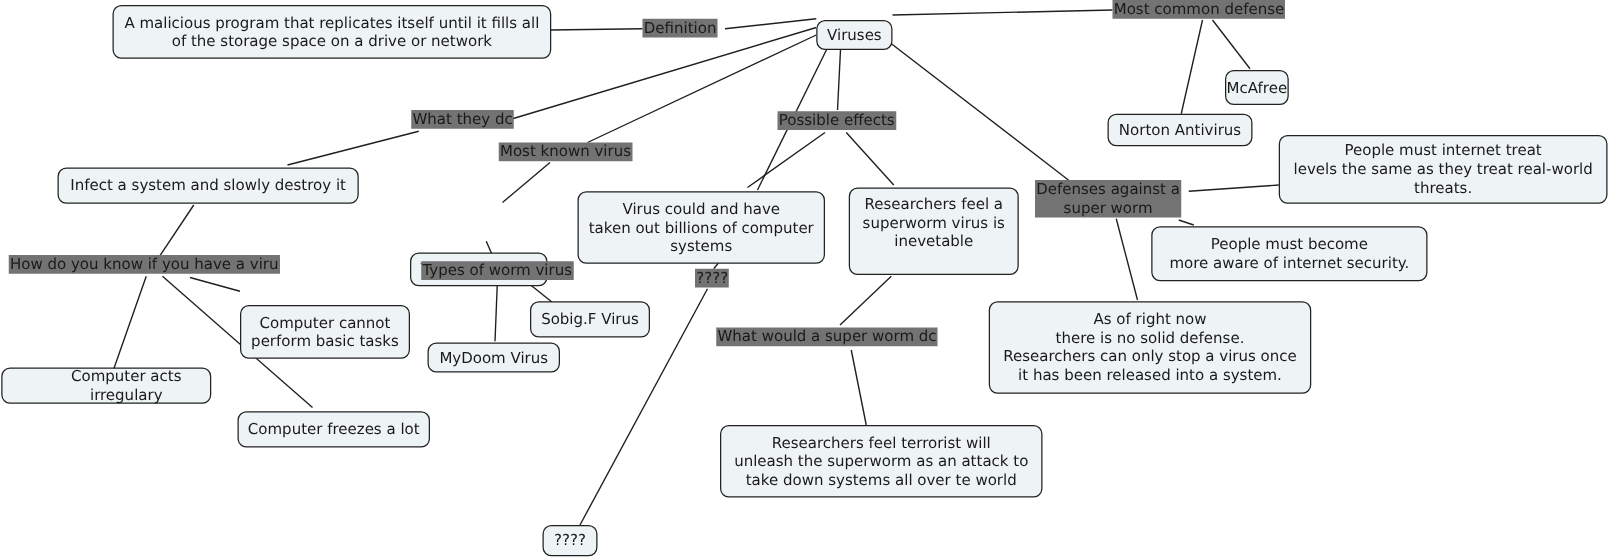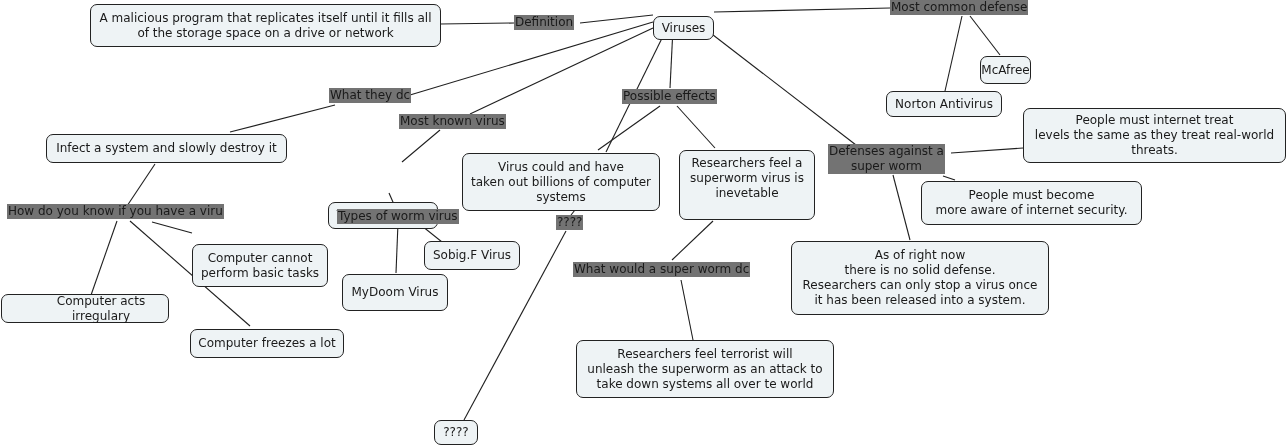--- a/index.html
+++ b/index.html
@@ -65,21 +65,21 @@
 <div class="node" style="left:192px;top:232px;width:136px;height:43px;margin-top:12px;">Computer cannot
 perform basic tasks</div>
 <div class="node" style="left:1px;top:294px;width:168px;height:29px;padding-left:36px;">Computer acts irregulary</div>
 <div class="node" style="left:190px;top:329px;width:154px;height:29px;">Computer freezes a lot</div>
 
 <div class="label" style="left:399px;top:114px;">Most known virus</div>
 <div class="node" style="left:328px;top:164px;width:110px;height:27px;margin-top:38px;">The worm virus</div>
 
 <div class="label" style="left:337px;top:209px;">Types of worm virus</div>
 <div class="node" style="left:424px;top:241px;width:96px;height:29px;">Sobig.F Virus</div>
-<div class="node" style="left:342px;top:274px;width:106px;height:37px;text-align:right;">MyDoom Virus</div>
+<div class="node" style="left:342px;top:274px;width:106px;height:24px;text-align:right;">MyDoom Virus</div>
 
 <div class="label" style="left:622px;top:89px;">Possible effects</div>
 <div class="node" style="left:462px;top:153px;width:198px;height:58px;">Virus could and have
 taken out billions of computer
 systems</div>
 <div class="node" style="left:679px;top:150px;width:136px;height:70px;align-items:flex-start;padding-top:5px;">Researchers feel a
 superworm virus is
 inevetable</div>
 
 <div class="label" style="left:556px;top:215px;">????</div>

